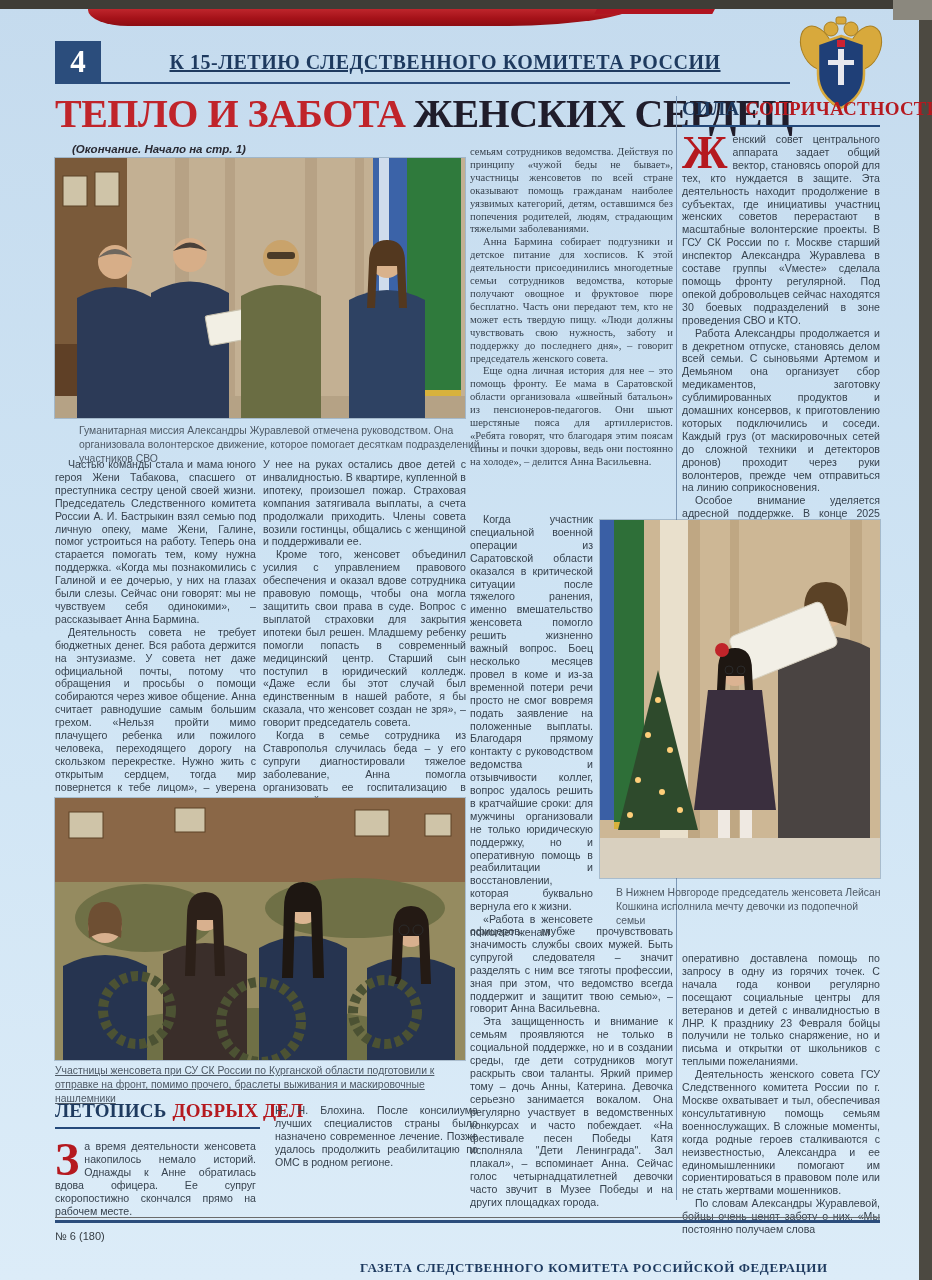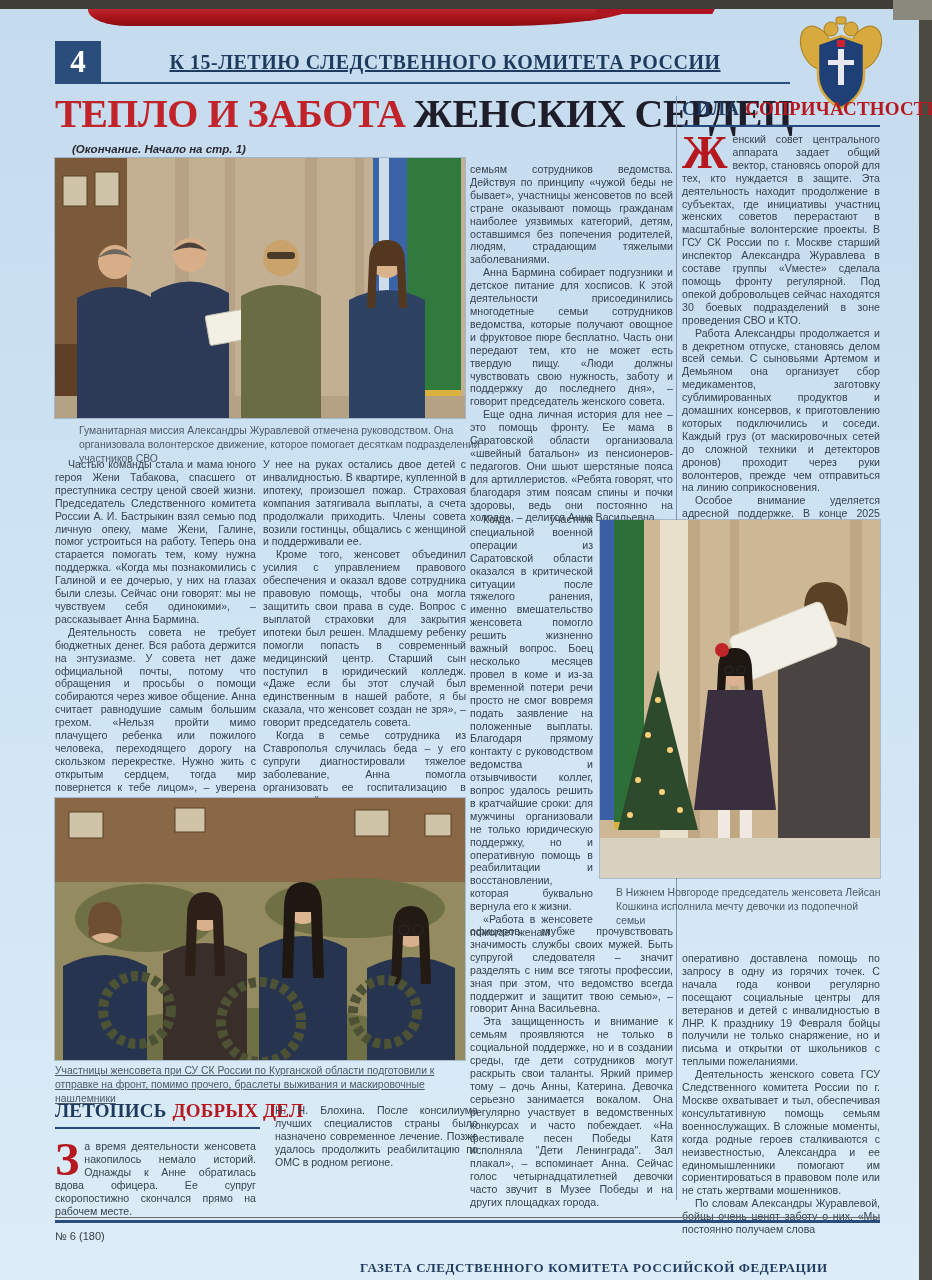--- a/index.html
+++ b/index.html
@@ -121,21 +121,21 @@
   <div class="abs col" style="left:55px;top:458px;width:201px;">
     <p class="ind">Частью команды стала и мама юного героя Жени Табакова, спасшего от преступника сестру ценой своей жизни. Председатель Следственного комитета России А. И. Бастрыкин взял семью под личную опеку, маме Жени, Галине, помог устроиться на работу. Теперь она старается помогать тем, кому нужна поддержка. «Когда мы познакомились с Галиной и ее дочерью, у них на глазах были слезы. Сейчас они говорят: мы не чувствуем себя одинокими», – рассказывает Анна Бармина.</p>
     <p class="ind">Деятельность совета не требует бюджетных денег. Вся работа держится на энтузиазме. У совета нет даже официальной почты, потому что обращения и просьбы о помощи собираются через живое общение. Анна считает равнодушие самым большим грехом. «Нельзя пройти мимо плачущего ребенка или пожилого человека, переходящего дорогу на скользком перекрестке. Нужно жить с открытым сердцем, тогда мир повернется к тебе лицом», – уверена она.</p>
   </div>
   <div class="abs col" style="left:263px;top:458px;width:203px;">
     <p>У нее на руках остались двое детей с инвалидностью. В квартире, купленной в ипотеку, произошел пожар. Страховая компания затягивала выплаты, а счета продолжали приходить. Члены совета возили гостинцы, общались с женщиной и поддерживали ее.</p>
     <p class="ind">Кроме того, женсовет объединил усилия с управлением правового обеспечения и оказал вдове сотрудника правовую помощь, чтобы она могла защитить свои права в суде. Вопрос с выплатой страховки для закрытия ипотеки был решен. Младшему ребенку помогли попасть в современный медицинский центр. Старший сын поступил в юридический колледж. «Даже если бы этот случай был единственным в нашей работе, я бы сказала, что женсовет создан не зря», – говорит председатель совета.</p>
     <p class="ind">Когда в семье сотрудника из Ставрополья случилась беда – у его супруги диагностировали тяжелое заболевание, Анна помогла организовать ее госпитализацию в московский онкоцентр имени</p>
   </div>
 
-  <div class="abs col" style="left:470px;top:163px;width:203px;">
+  <div class="abs col" style="left:470px;top:146px;width:203px;font-family:Liberation Serif, serif;">
     <p>семьям сотрудников ведомства. Действуя по принципу «чужой беды не бывает», участницы женсоветов по всей стране оказывают помощь гражданам наиболее уязвимых категорий, детям, оставшимся без попечения родителей, людям, страдающим тяжелыми заболеваниями.</p>
     <p class="ind">Анна Бармина собирает подгузники и детское питание для хосписов. К этой деятельности присоединились многодетные семьи сотрудников ведомства, которые получают овощное и фруктовое пюре бесплатно. Часть они передают тем, кто не может есть твердую пищу. «Люди должны чувствовать свою нужность, заботу и поддержку до последнего дня», – говорит председатель женского совета.</p>
     <p class="ind">Еще одна личная история для нее – это помощь фронту. Ее мама в Саратовской области организовала «швейный батальон» из пенсионеров-педагогов. Они шьют шерстяные пояса для артиллеристов. «Ребята говорят, что благодаря этим поясам спины и почки здоровы, ведь они постоянно на холоде», – делится Анна Васильевна.</p>
   </div>
   <div class="abs col" style="left:470px;top:513px;width:123px;">
     <p class="ind">Когда участник специальной военной операции из Саратовской области оказался в критической ситуации после тяжелого ранения, именно вмешательство женсовета помогло решить жизненно важный вопрос. Боец несколько месяцев провел в коме и из-за временной потери речи просто не смог вовремя подать заявление на положенные выплаты. Благодаря прямому контакту с руководством ведомства и отзывчивости коллег, вопрос удалось решить в кратчайшие сроки: для мужчины организовали не только юридическую поддержку, но и оперативную помощь в реабилитации и восстановлении, которая буквально вернула его к жизни.</p>
     <p class="ind">«Работа в женсовете помогает женам</p>
   </div>
   <div class="abs col" style="left:470px;top:925px;width:203px;">
     <p>офицеров глубже прочувствовать значимость службы своих мужей. Быть супругой следователя – значит разделять с ним все тяготы профессии, зная при этом, что ведомство всегда поддержит и защитит твою семью», – говорит Анна Васильевна.</p>
@@ -192,21 +192,21 @@
     <path d="M108 170 L162 170 L176 290 H94 Z" fill="#3a2f3e"></path>
     <rect x="118" y="290" width="12" height="42" fill="#efe9e2"></rect>
     <rect x="140" y="290" width="12" height="42" fill="#efe9e2"></rect>
     <rect x="114" y="330" width="20" height="12" rx="4" fill="#2a2026"></rect>
     <rect x="138" y="330" width="20" height="12" rx="4" fill="#2a2026"></rect>
     <rect y="318" width="280" height="40" fill="#d9d0bf"></rect>
   </svg>
   <div class="abs caption" style="left:604px;top:886px;width:272px;margin-left:12px;">В Нижнем Новгороде председатель женсовета Лейсан Кошкина исполнила мечту девочки из подопечной семьи</div>
 
   <div class="abs col" style="left:682px;top:952px;width:198px;">
-    <p>оперативно доставлена помощь по запросу в одну из горячих точек. С начала года конвои регулярно посещают социальные центры для ветеранов и детей с инвалидностью в ЛНР. К празднику 19 Февраля бойцы получили не только снаряжение, но и письма и открытки от школьников с теплыми пожеланиями.</p>
+    <p>оперативно доставлена помощь по запросу в одну из горячих точек. С начала года конвои регулярно посещают социальные центры для ветеранов и детей с инвалидностью в ЛНР. К празднику 23 Февраля бойцы получили не только снаряжение, но и письма и открытки от школьников с теплыми пожеланиями.</p>
     <p class="ind">Деятельность женского совета ГСУ Следственного комитета России по г. Москве охватывает и тыл, обеспечивая консультативную помощь семьям военнослужащих. В сложные моменты, когда родные героев сталкиваются с неизвестностью, Александра и ее единомышленники помогают им сориентироваться в правовом поле или не стать жертвами мошенников.</p>
     <p class="ind">По словам Александры Журавлевой, бойцы очень ценят заботу о них. «Мы постоянно получаем слова</p>
   </div>
 
   <svg class="abs photo" style="left:55px;top:798px;" width="410" height="262" viewBox="0 0 410 262">
     <rect width="410" height="262" fill="#958b60"></rect>
     <rect width="410" height="84" fill="#8a6747"></rect>
     <g fill="#cfc4a8" stroke="#5d4226">
         <rect x="14" y="14" width="34" height="26"></rect>
         <rect x="120" y="10" width="30" height="24"></rect>

